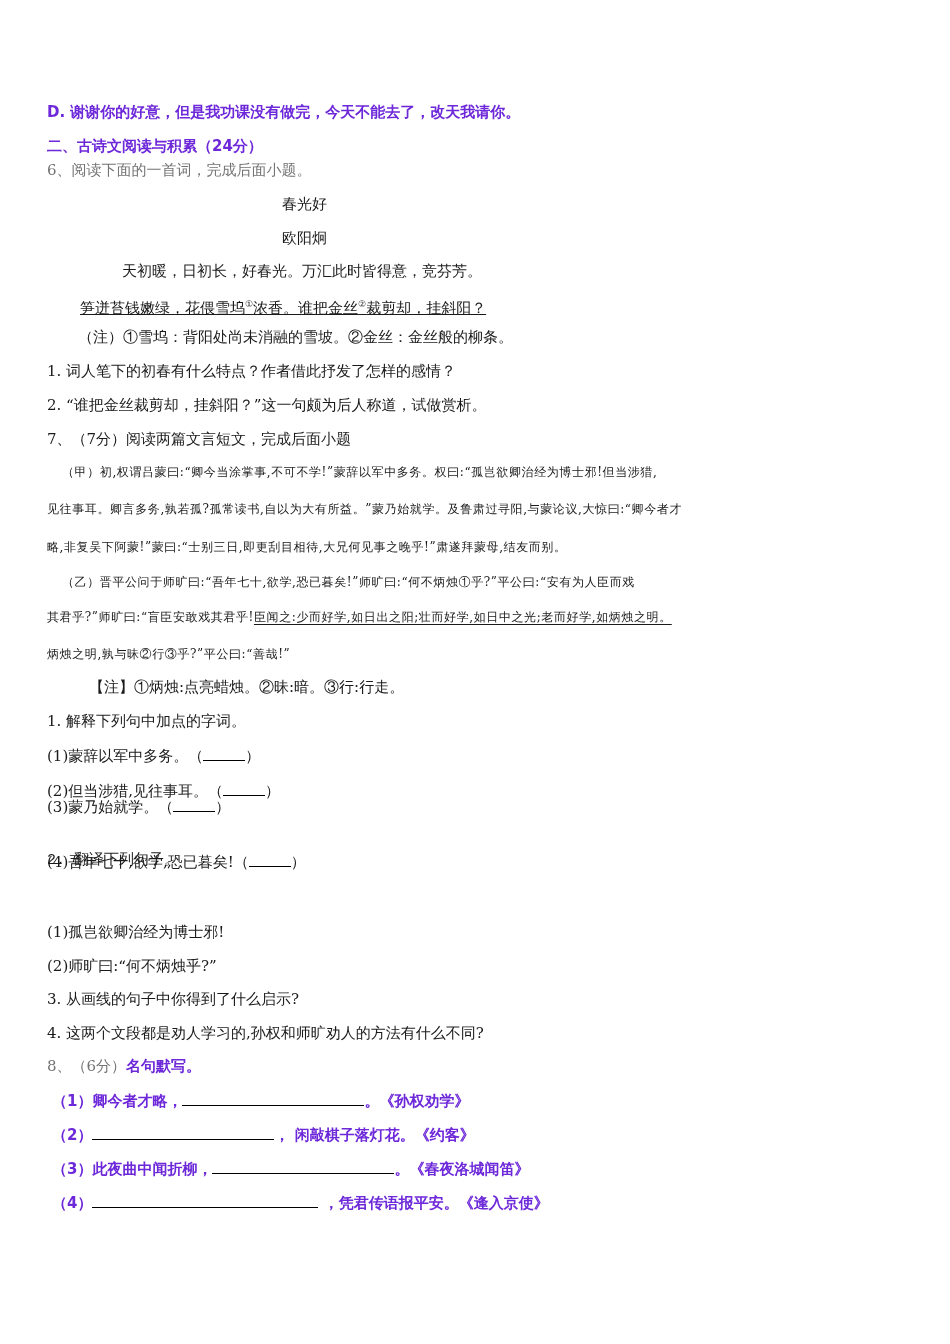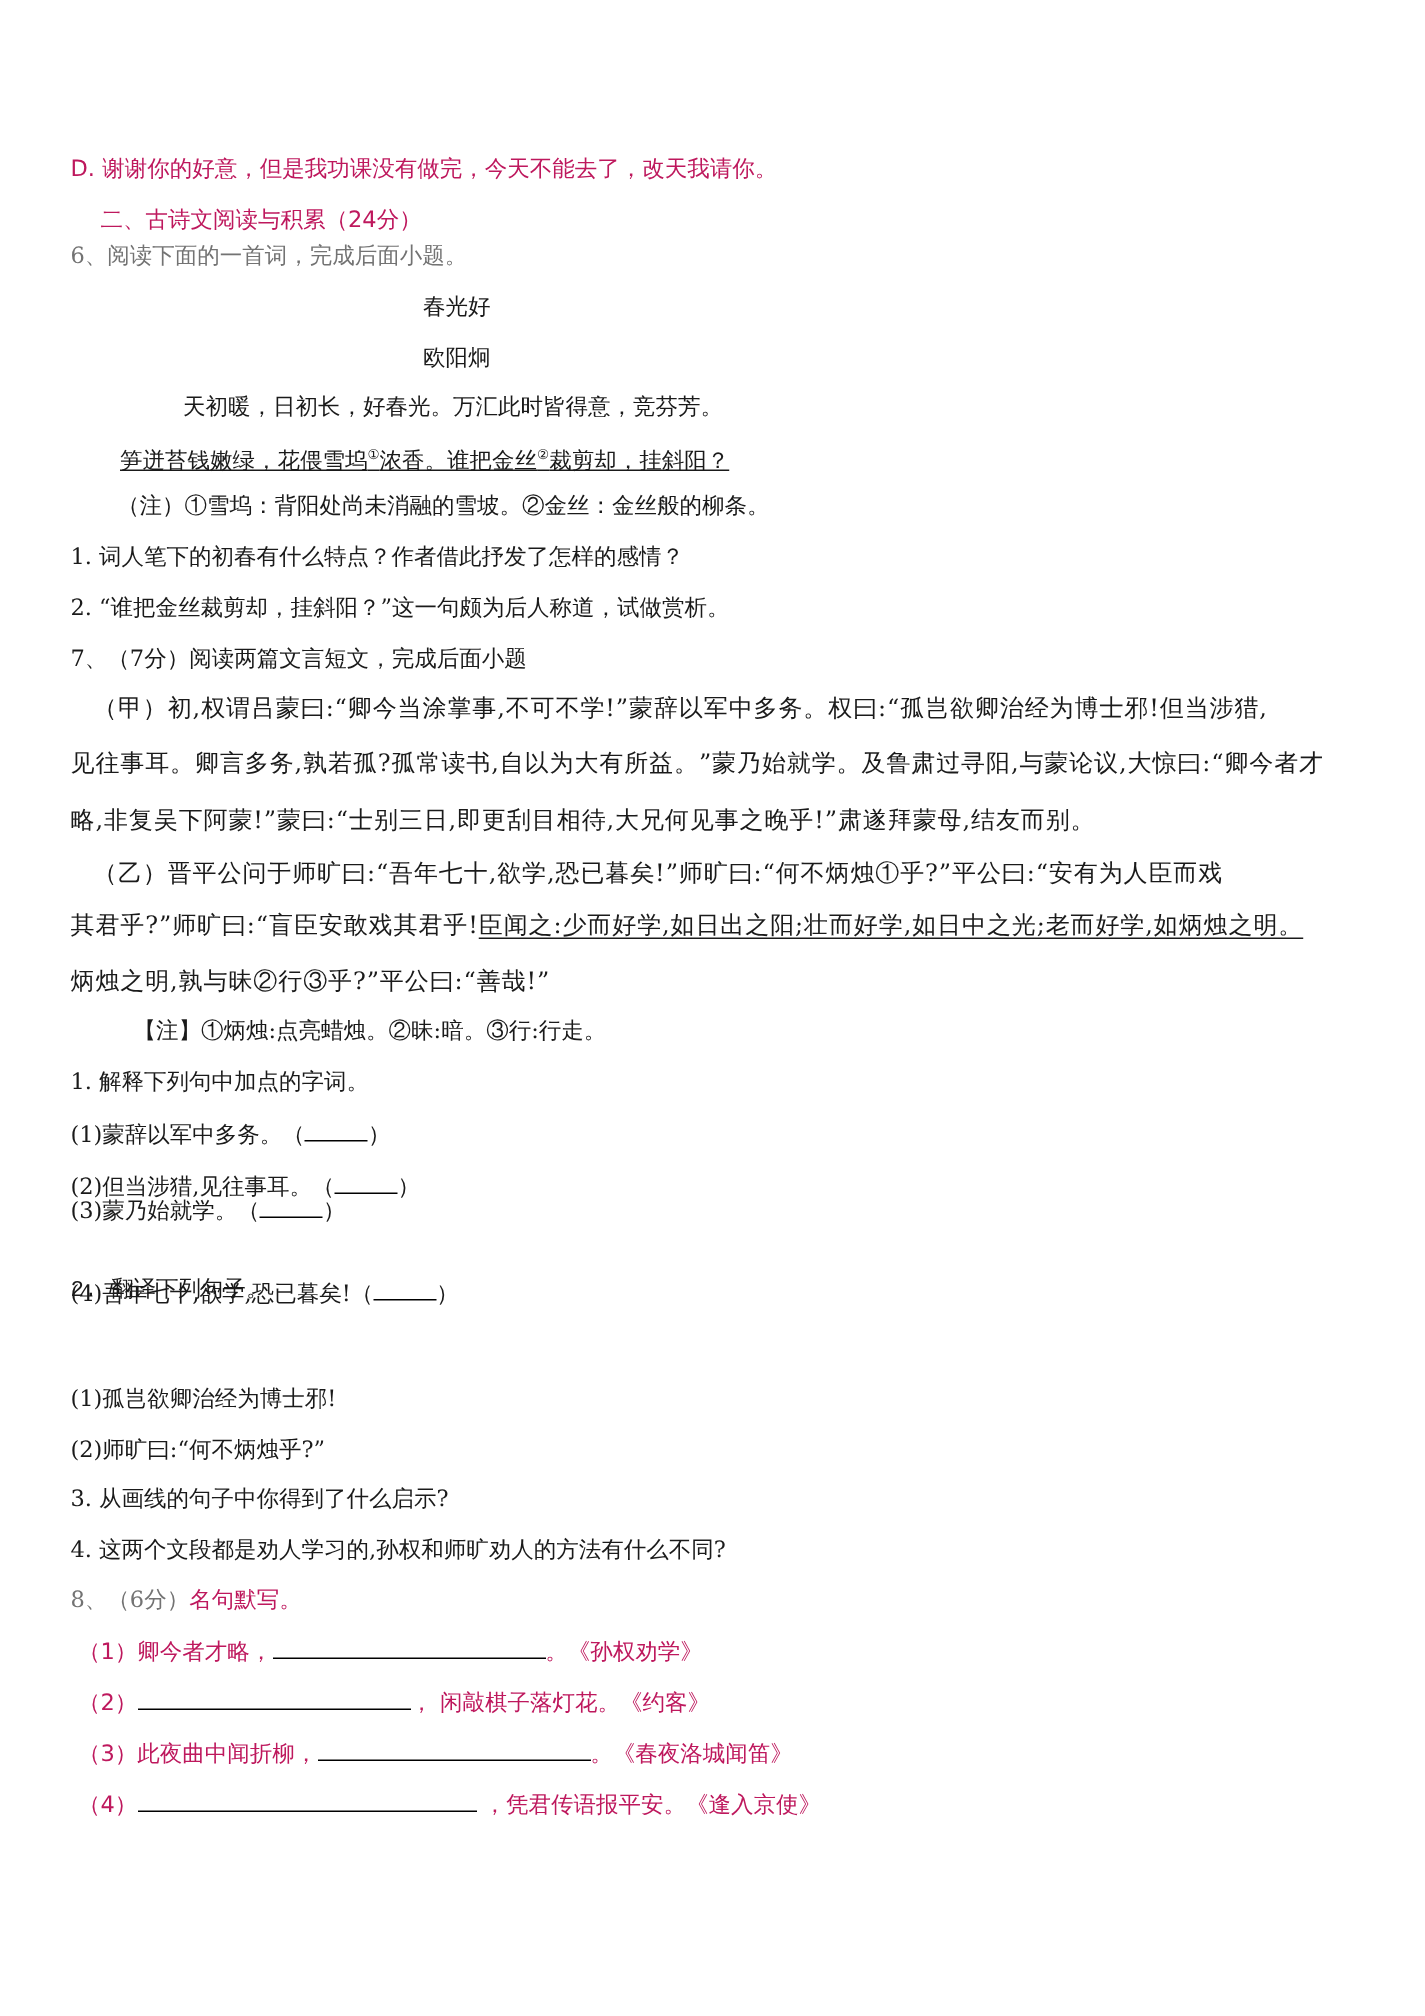--- a/index.html
+++ b/index.html
@@ -1,34 +1,34 @@
 <!DOCTYPE html>
 <html><head>
 <meta charset="utf-8">
 <style>
   html, body { margin: 0; padding: 0; background: #ffffff; }
   body { width: 950px; height: 1344px; position: relative; overflow: hidden;
          font-family: "DejaVu Serif", "Liberation Serif", serif; color: #1a1a1a; }
   .line { position: absolute; left: 47px; font-size: 15px; line-height: 20px; white-space: nowrap; }
-  .bold { font-weight: normal; font-family: "DejaVu Sans", "Liberation Sans", sans-serif; color: #be185d; }
+  .bold { font-weight: bold; font-family: "DejaVu Sans", "Liberation Sans", sans-serif; color: #6d28d9; }
   .gray { color: #737373; }
   .ind1 { left: 80px; }
   .ind2 { left: 78px; }
   .center { left: 282px; }
   .u { text-decoration: underline; text-underline-offset: 3px; }
   .blank { display: inline-block; border-bottom: 1px solid #000; height: 15px; vertical-align: baseline; }
-  .ancient { letter-spacing: 0.6px; font-size: 16px; }
+  .ancient { letter-spacing: 0.6px; font-size: 12px; }
   sup { font-size: 9px; }
 </style>
 </head>
 <body>
 
 <div class="line bold" style="top:102px;">D. 谢谢你的好意，但是我功课没有做完，今天不能去了，改天我请你。</div>
 
-<div class="line bold" style="top:136px;margin-left:20px;">二、古诗文阅读与积累（24分）</div>
+<div class="line bold" style="top:136px;">二、古诗文阅读与积累（24分）</div>
 
 <div class="line gray" style="top:160px;">6、阅读下面的一首词，完成后面小题。</div>
 <div class="line center" style="top:194px;">春光好</div>
 <div class="line center" style="top:228px;">欧阳炯</div>
 <div class="line ind1" style="top:261px;margin-left:42px;">天初暖，日初长，好春光。万汇此时皆得意，竞芬芳。</div>
 <div class="line ind1" style="top:294px;text-decoration:underline;">
   <span>笋迸苔钱嫩绿，花偎雪坞</span><sup>①</sup><span>浓香。谁把金丝</span><sup>②</sup><span>裁剪却，挂斜阳？</span>
 </div>
 <div class="line ind2" style="top:327px;">（注）①雪坞：背阳处尚未消融的雪坡。②金丝：金丝般的柳条。</div>
 <div class="line" style="top:361px;">1. 词人笔下的初春有什么特点？作者借此抒发了怎样的感情？</div>

